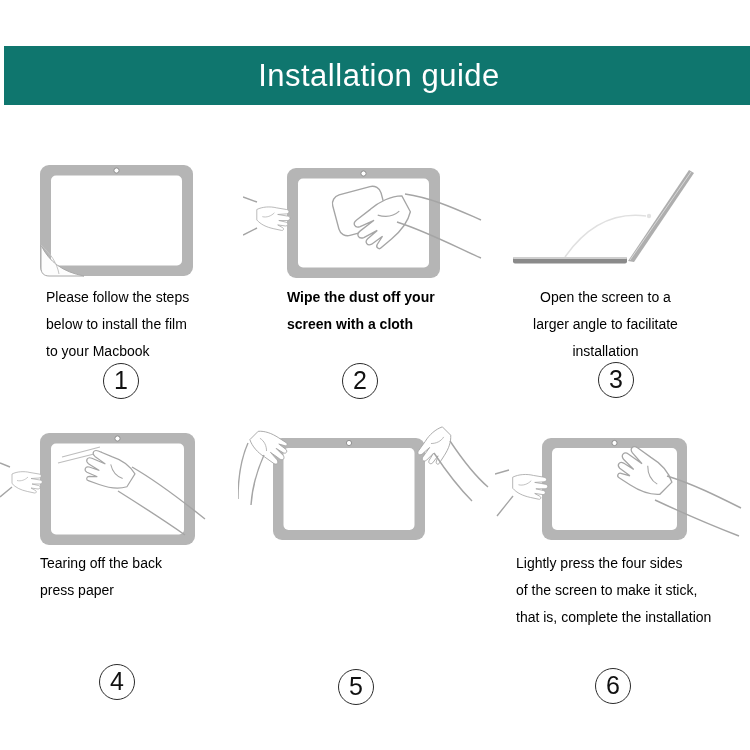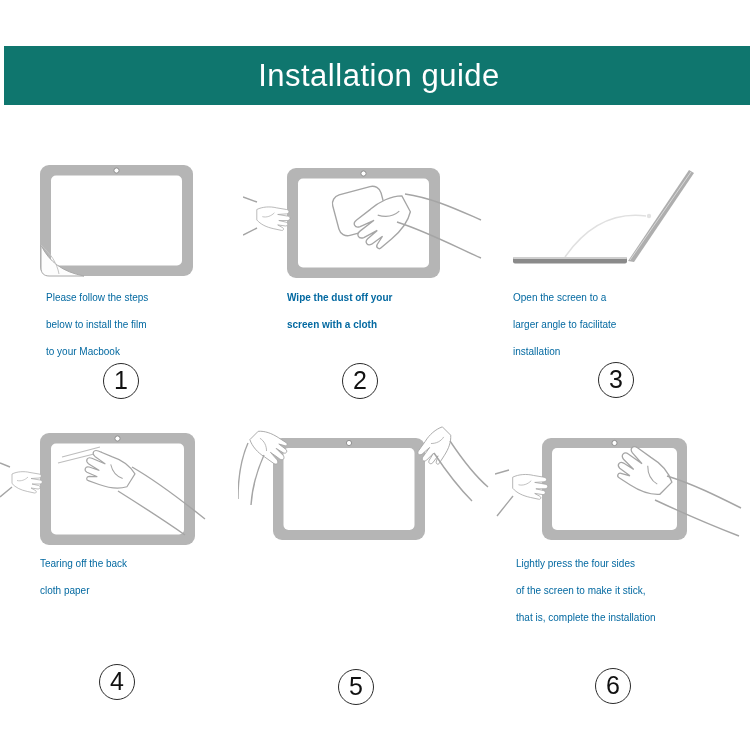--- a/index.html
+++ b/index.html
@@ -2,31 +2,31 @@
 <html><head>
 <meta charset="utf-8">
 <style>
   html,body{margin:0;padding:0;background:#fff;}
   .page{position:relative;width:750px;height:750px;background:#ffffff;overflow:hidden;
         font-family:"Liberation Sans",sans-serif;}
   .header{position:absolute;left:4px;top:46px;width:750px;height:59px;background:#0f766e;
           display:flex;align-items:center;justify-content:center;}
   .header-title{color:#ffffff;font-size:31px;letter-spacing:.5px;}
   .illus{position:absolute;}
-  .step-text{position:absolute;font-size:10px;line-height:27px;color:#0369a1;white-space:pre-line;}
+  .step-text{position:absolute;font-size:14px;line-height:27px;color:#000000;white-space:pre-line;}
   .badge{position:absolute;width:36px;height:36px;box-sizing:border-box;border:1.6px solid #2b2b2b;
          border-radius:50%;display:flex;align-items:center;justify-content:center;
          font-size:25px;color:#111;padding-bottom:2px;}
   
   #il1{left:38px;top:162px;}  #il2{left:243px;top:158px;} #il3{left:503px;top:158px;}
   #il4{left:0px;top:423px;}   #il5{left:238px;top:423px;} #il6{left:495px;top:428px;}
   
   #tx1{left:46px;top:284px;width:190px;}
   #tx2{left:287px;top:284px;width:180px;font-weight:bold;}
-  #tx3{left:513px;top:284px;width:185px;}
+  #tx3{left:513px;top:284px;width:185px;text-align:center;}
   #tx4{left:40px;top:550px;width:190px;}
   #tx5{left:268px;top:550px;width:215px;}
   #tx6{left:516px;top:550px;width:236px;}
   
   #nb1{left:103px;top:363px;} #nb2{left:342px;top:363px;} #nb3{left:598px;top:362px;}
   #nb4{left:99px;top:664px;}  #nb5{left:338px;top:669px;} #nb6{left:595px;top:668px;}
   svg{display:block;}
 </style>
 </head>
 <body>
@@ -104,21 +104,21 @@
 
   <div id="tx1" class="step-text">Please follow the steps
 below to install the film
 to your Macbook</div>
   <div id="tx2" class="step-text">Wipe the dust off your
 screen with a cloth</div>
   <div id="tx3" class="step-text">Open the screen to a
 larger angle to facilitate
 installation</div>
   <div id="tx4" class="step-text">Tearing off the back
-cloth paper</div>
+press paper</div>
   <div id="tx6" class="step-text">Lightly press the four sides
 of the screen to make it stick,
 that is, complete the installation</div>
 
   <div id="nb1" class="badge">1</div>
   <div id="nb2" class="badge">2</div>
   <div id="nb3" class="badge">3</div>
   <div id="nb4" class="badge">4</div>
   <div id="nb5" class="badge">5</div>
   <div id="nb6" class="badge">6</div>

